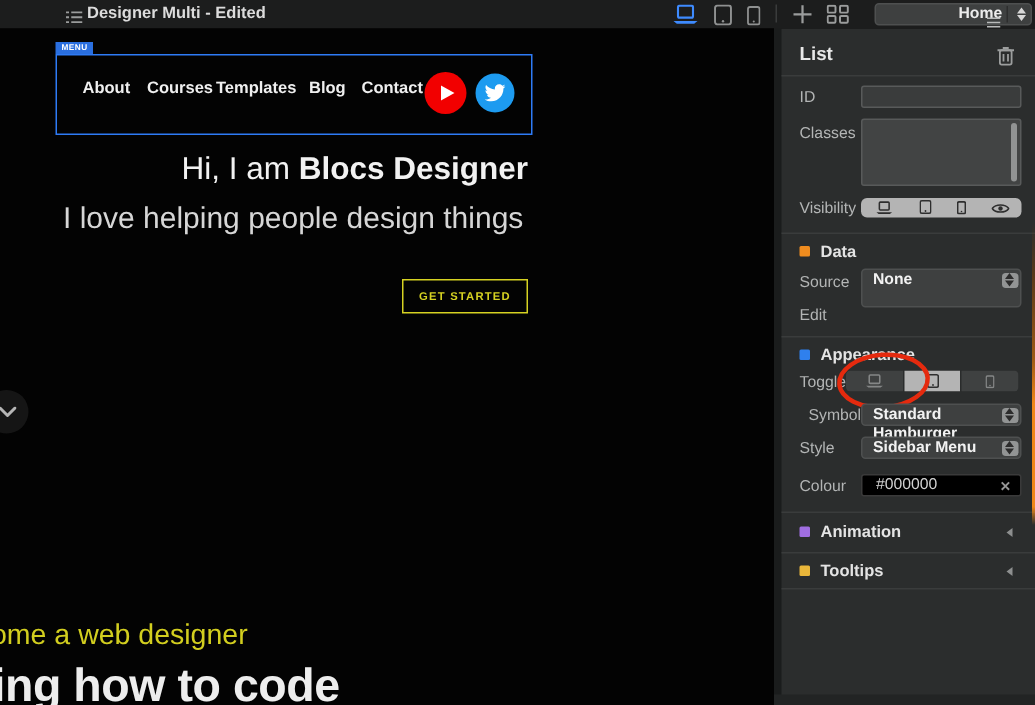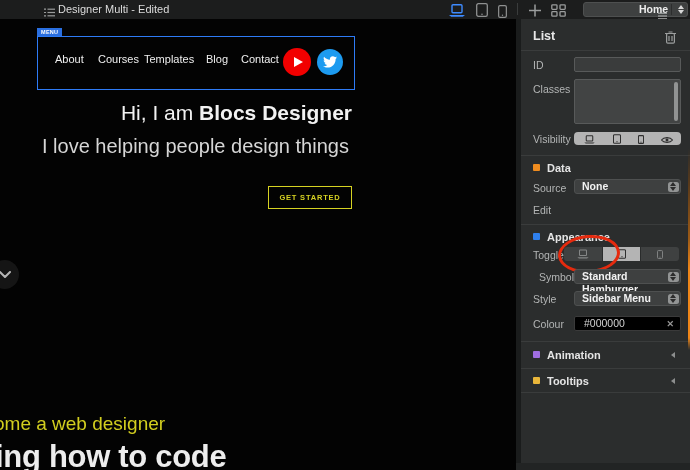--- a/index.html
+++ b/index.html
@@ -2,38 +2,38 @@
 <html><head>
 <meta charset="utf-8">
 <style>
   html,body{margin:0;padding:0;background:#111;}
   #stage{position:relative;width:690px;height:470px;overflow:hidden;
          font-family:"Liberation Sans",sans-serif;background:#030303;
          -webkit-font-smoothing:antialiased;}
   .abs{position:absolute;}
   
   #topbar{left:0;top:0;width:690px;height:19px;background:#1c1d1d;}
-  .tb-title{color:#dcdcdc;font-size:11px;font-weight:400;line-height:19px;}
+  .tb-title{color:#dcdcdc;font-size:11px;font-weight:700;line-height:19px;}
   .tb-icon{color:#8f9191;}
   .tb-icon.active{color:#3e8bff;}
   .tb-sep{width:1px;height:12px;background:#3a3c3c;}
   .dropdown{background:#3e4040;border:1px solid #4e5050;border-radius:3px;box-sizing:border-box;}
   .dd-value{color:#ececec;font-size:10.5px;font-weight:700;line-height:13px;}
   .stepper{background:#929494;border-radius:2.5px;display:flex;flex-direction:column;
            align-items:center;justify-content:center;gap:1px;}
   .chev-up{width:0;height:0;border-left:3px solid transparent;border-right:3px solid transparent;border-bottom:4px solid #2c2c2c;}
   .chev-dn{width:0;height:0;border-left:3px solid transparent;border-right:3px solid transparent;border-top:4px solid #2c2c2c;}
   .chev-up.light{border-bottom-color:#d8d8d8;}
   .chev-dn.light{border-top-color:#d8d8d8;}
   
   #canvas{left:0;top:19px;width:516px;height:451px;background:#030303;overflow:hidden;}
   .menu-badge{background:#2a6fe0;color:#fff;font-size:5.5px;font-weight:700;
               letter-spacing:.3px;padding:1px 4px 1px 4px;line-height:6px;}
   .sel-rect{border:1px solid #2e7bf6;box-sizing:border-box;}
-  .nav-link{color:#efefef;font-size:11px;font-weight:400;text-align:center;}
+  .nav-link{color:#efefef;font-size:11px;font-weight:700;text-align:center;}
   .social{border-radius:50%;display:flex;align-items:center;justify-content:center;}
   .hero-h{font-size:21px;color:#f2f2f2;white-space:nowrap;}
   .hero-h .light{font-weight:300;margin-left:36px;}
   .hero-h .bold{font-weight:700;}
   .hero-sub{font-size:20px;font-weight:300;color:#d6d6d6;white-space:nowrap;}
   .cta{border:1px solid #d6d222;color:#d6d222;font-size:7.5px;font-weight:700;
        letter-spacing:.8px;display:flex;align-items:center;justify-content:center;
        box-sizing:border-box;background:transparent;}
   .scroll-circle{background:#151515;border-radius:50%;display:flex;align-items:center;justify-content:center;}
   .foot-yellow{color:#d2ce1f;font-size:19px;font-weight:300;white-space:nowrap;}
@@ -222,21 +222,21 @@
             <path d="M.5 4 C3 .6 10 .6 12.5 4 C10 7.4 3 7.4 .5 4 Z" fill="none" stroke="currentColor" stroke-width="1.2"></path>
             <circle cx="6.5" cy="4" r="1.6" fill="currentColor"></circle>
           </svg></span>
     </div>
     <div class="abs divider" style="top:136px;"></div>
 
     <span class="abs sec-square" style="left:17px;top:145px;background:#ef8c1f;"></span>
     <span class="abs sec-title" style="left:31px;top:143px;">Data</span>
 
     <span class="abs p-label" style="left:17px;top:163px;">Source</span>
-    <div class="abs select" style="left:58px;top:160px;width:107px;height:15px;text-decoration:underline;">
+    <div class="abs select" style="left:58px;top:160px;width:107px;height:26px;text-decoration:underline;">
       <span class="abs sel-text" style="left:7px;top:0;">None</span>
       <span class="abs stepper" style="right:1.5px;top:1.5px;width:11px;height:10px;">
           <span class="chev-up"></span>
           <span class="chev-dn"></span>
         </span>
     </div>
 
     <span class="abs p-label" style="left:17px;top:185px;">Edit</span>
     <div class="abs divider" style="top:205px;"></div>
 

